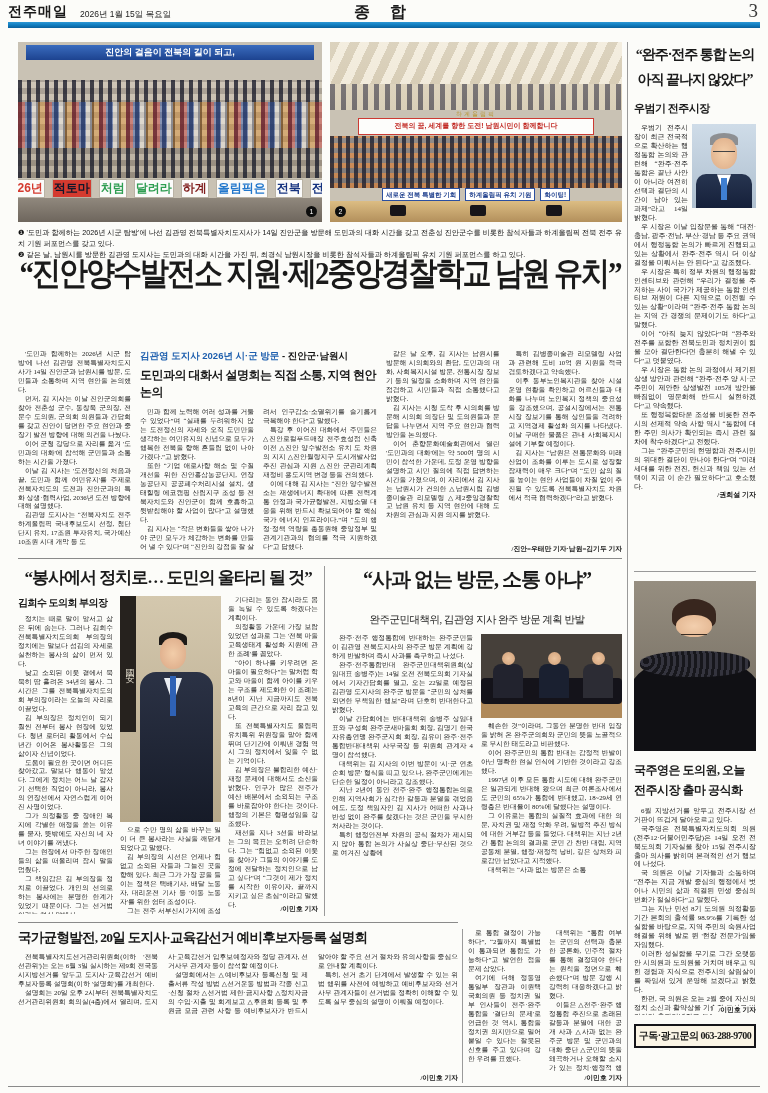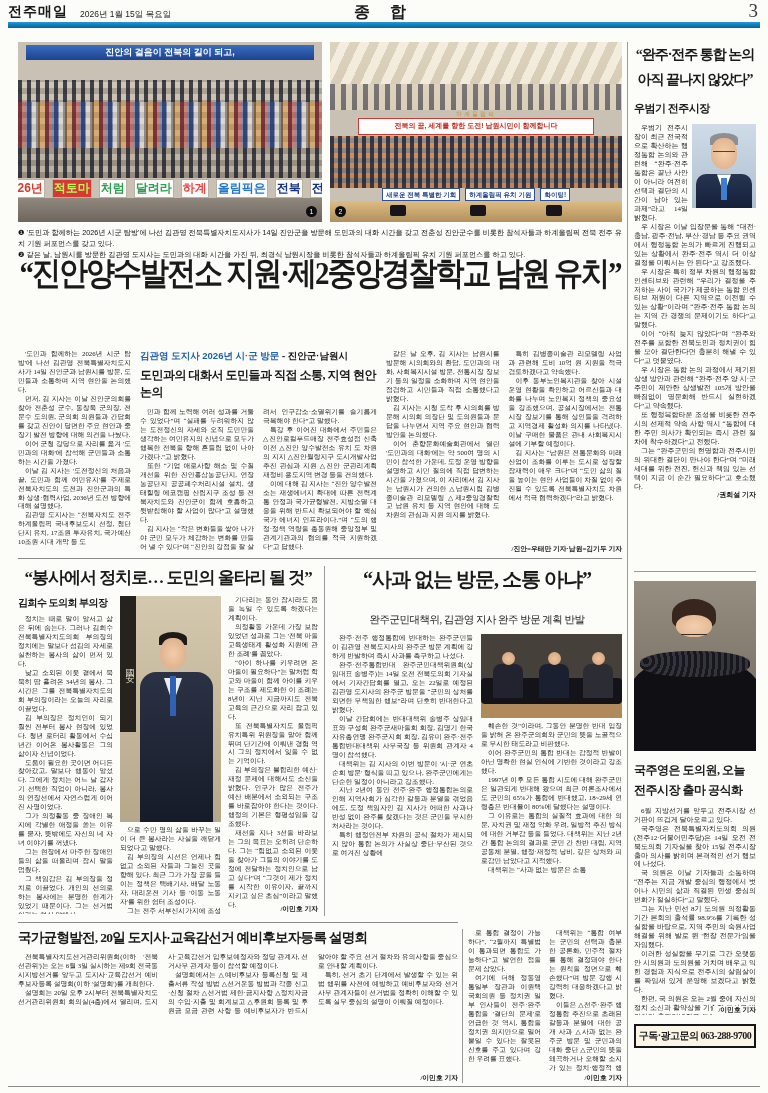--- a/index.html
+++ b/index.html
@@ -160,24 +160,24 @@
   <div class="abs topbar"></div>
 
   <div class="abs photo photo1">
     <div class="p1-banner">
       <div class="p1-b1">진안의 걸음이 전북의 길이 되고,</div>
     </div>
     <div class="p1-crowd"></div>
     <div class="p1-signs"></div>
     <div class="p1-slogan">
         <span style="color: rgb(212, 58, 47);">2026년</span>
-        <span style="color: #bef264; background: rgb(212, 58, 47);">적토마</span>
+        <span style="color: #0f172a; background: rgb(212, 58, 47);">적토마</span>
         <span style="color: rgb(47, 158, 82);">처럼</span>
         <span style="color: rgb(47, 158, 82);">달려라</span>
-        <span style="color: #ef4444;">하계</span>
+        <span style="color: #7f1d1d;">하계</span>
         <span style="color: rgb(34, 119, 204);">올림픽은</span>
         <span style="color: rgb(22, 51, 127);">전북</span>
         <span style="color: rgb(22, 51, 127);">전주</span>
       </div>
     <div class="p1-floor"></div>
     <span class="photo-marker pm1">1</span>
   </div>
 
   <div class="abs photo photo2">
     <div class="p2-ceiling"></div>
@@ -209,21 +209,21 @@
         <p>'도민과 함께하는 2026년 시군 탐방'에 나선 김관영 전북특별자치도지사가 14일 진안군과 남원시를 방문, 도민들과 소통하며 지역 현안을 논의했다.</p>
         <p>먼저, 김 지사는 이날 진안군의회를 찾아 전춘성 군수, 동창욱 군의장, 전문수 도의원, 군의회 의원들과 간담회를 갖고 진안이 당면한 주요 현안과 중장기 발전 방향에 대해 의견을 나눴다.</p>
         <p>이어 군청 강당으로 자리를 옮겨 '도민과의 대화'에 참석해 군민들과 소통하는 시간을 가졌다.</p>
         <p>이날 김 지사는 '도전정신의 처음과 끝, 도민과 함께 여민유지'를 주제로 전북자치도의 도전과 진안군과의 특화 상생·협력사업, 2036년 도전 방향에 대해 설명했다.</p>
         <p>김관영 도지사는 “전북자치도 전주 하계올림픽 국내후보도시 선정, 첨단단지 유치, 17조원 투자유치, 국가예산 10조원 시대 개막 등 도</p>
       </div>
     <div class="lead-mid">
       <div class="kicker">
         <span>김관영 도지사 2026년 시·군 방문</span><span class="k-sub"> - 진안군·남원시</span>
       </div>
-      <div class="deck">도민과의 대화서 도민들과 직접 소통, 지역 현안 논의</div>
+      <div class="deck">도민과의 대화서 설명회는 직접 소통, 지역 현안 논의</div>
       <div class="lead-mid-body cols2 bt">
           <p>민과 함께 노력해 여러 성과를 거둘 수 있었다”며 “실패를 두려워하지 않는 도전정신의 자세와 오직 도민만을 생각하는 여민유지의 신념으로 모두가 행복한 전북을 향해 흔들림 없이 나아가겠다.”고 밝혔다.</p>
           <p>또한 “기업 애로사항 해소 및 수질 개선을 위한 진안홍삼농공단지, 연장농공단지 공공폐수처리시설 설치, 생태힐링 에코캠핑 산림지구 조성 등 전북자치도와 진안군이 함께 호흡하고 뒷받침해야 할 사업이 많다”고 설명했다.</p>
           <p>김 지사는 “작은 변화들을 쌓아 나가야 군민 모두가 체감하는 변화를 만들어 낼 수 있다”며 “진안의 강점을 잘 살려서 인구감소·소멸위기를 슬기롭게 극복해야 한다”고 말했다.</p>
           <p>특강 후 이어진 대화에서 주민들은 △진안로컬푸드매장 전주효성점 신축 이전 △진안 양수발전소 유치 도 차원의 지지 △진안월랑지구 도시개발사업 추진 관심과 지원 △진안 군관리계획 재정비 용도지역 변경 등을 건의했다.</p>
           <p>이에 대해 김 지사는 “진안 양수발전소는 재생에너지 확대에 따른 전력계통 안정과 국가균형발전, 지방소멸 대응을 위해 반드시 확보되어야 할 핵심 국가 에너지 인프라이다.”며 “도의 행정·정책 역량을 총동원해 중앙정부 및 관계기관과의 협의를 적극 지원하겠다”고 답했다.</p>
         </div>
     </div>
     <div class="lead-right">
       <div class="lead-right-body cols2 bt">

